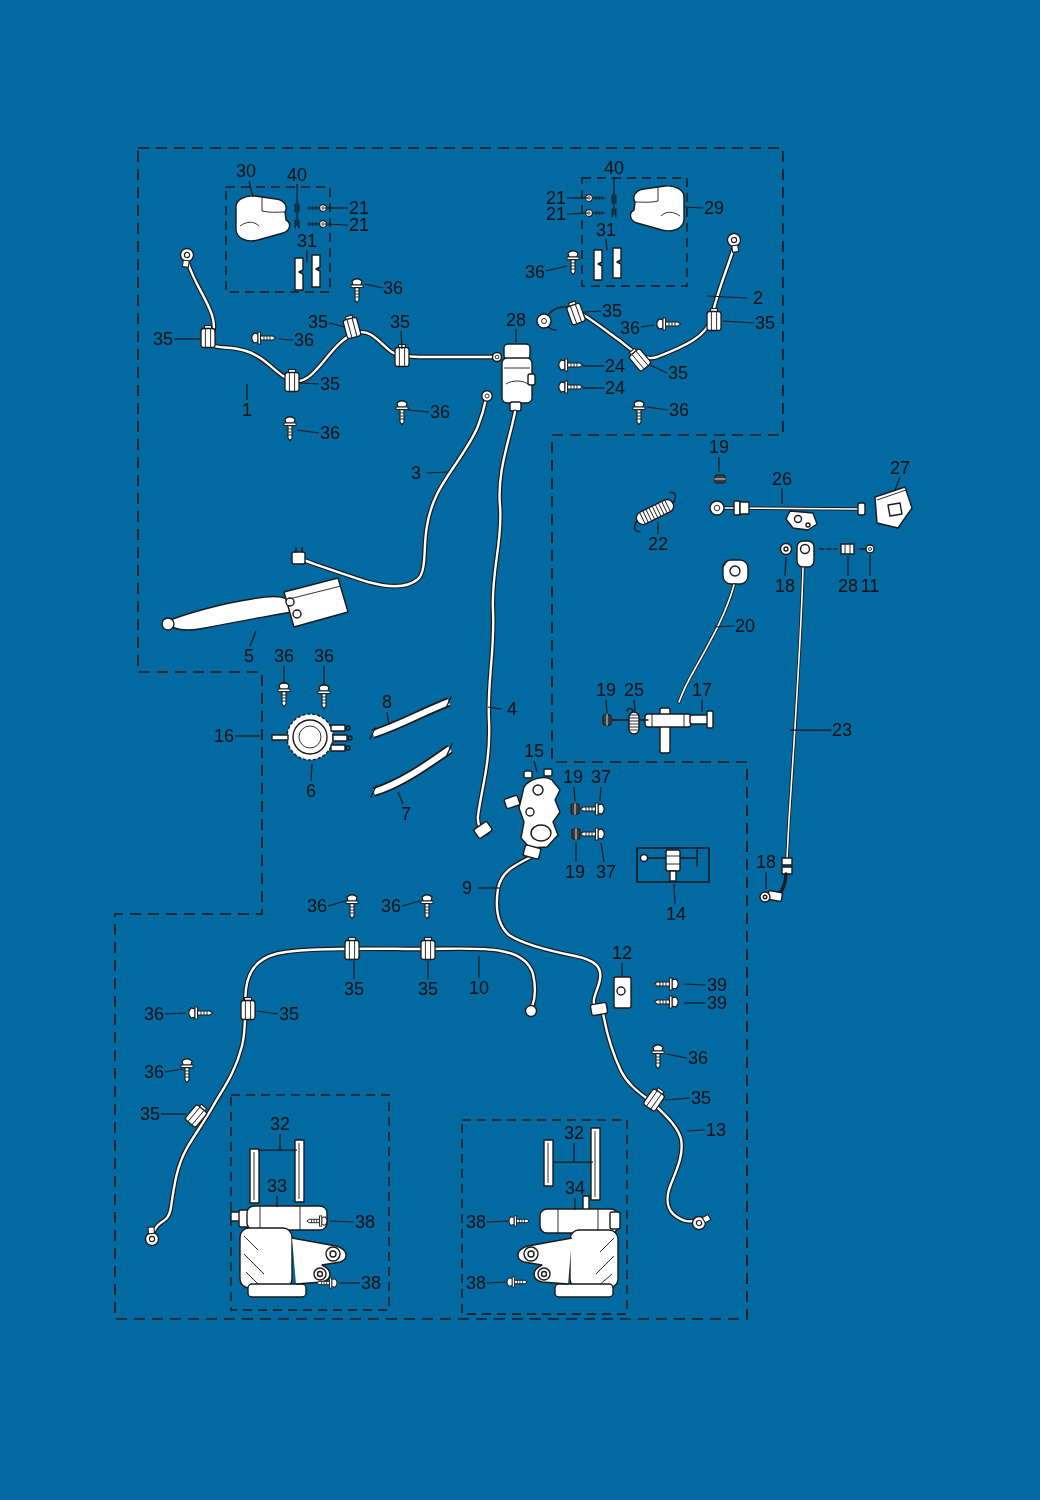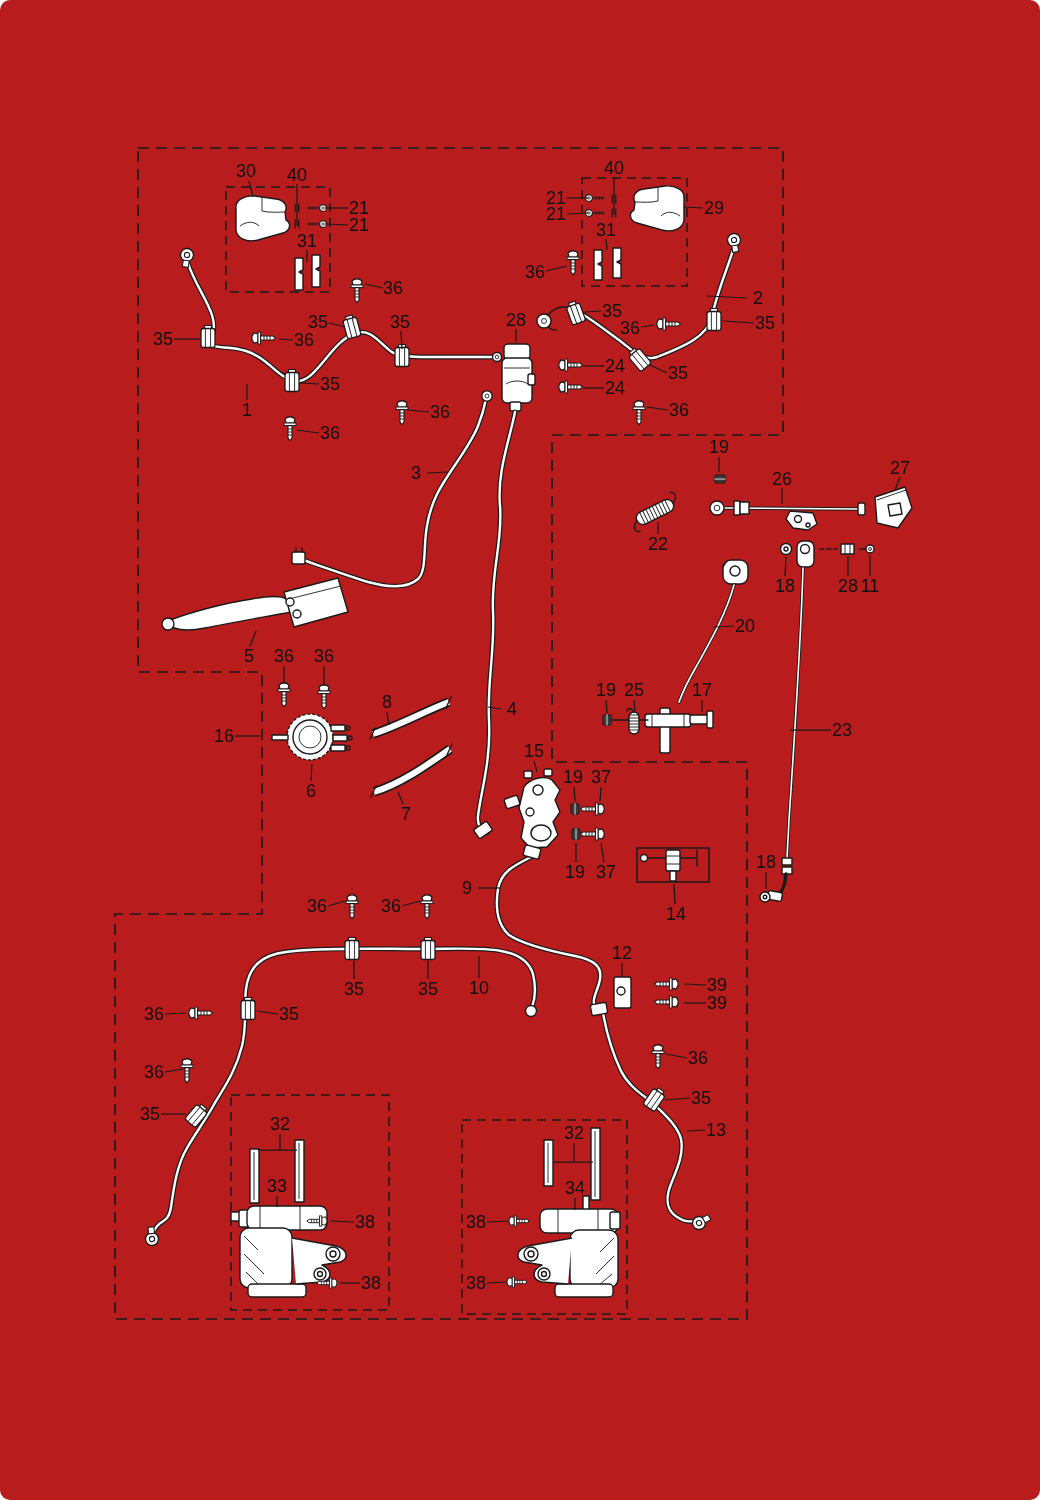--- a/index.html
+++ b/index.html
@@ -1,17 +1,17 @@
 <!DOCTYPE html>
 <html><head>
 <meta charset="utf-8">
 <style>
   html,body{margin:0;padding:0;background:#fff;}
-  .stage{position:relative;width:1040px;height:1500px;background:#b91c1c;overflow:hidden;
-         font-family:"Liberation Sans",sans-serif;border-radius:10px;}
+  .stage{position:relative;width:1040px;height:1500px;background:#0369a1;overflow:hidden;
+         font-family:"Liberation Sans",sans-serif;}
   svg{position:absolute;left:0;top:0;}
   .outer-dash{fill:none;stroke:#1a1a1a;stroke-width:1.7;stroke-dasharray:11 7;}
   .box-dash{fill:none;stroke:#1a1a1a;stroke-width:1.5;stroke-dasharray:9 6;}
   .box-solid{fill:none;stroke:#1a1a1a;stroke-width:1.5;}
   .tube{stroke:#1a1a1a;stroke-width:4.8;fill:none;stroke-linecap:round;}
   .tube-core{stroke:#fff;stroke-width:2.4;fill:none;stroke-linecap:round;}
   .pipe{stroke:#1a1a1a;stroke-width:3.4;fill:none;stroke-linecap:round;}
   .pipe-core{stroke:#fff;stroke-width:1.6;fill:none;stroke-linecap:round;}
   .band{stroke:#1a1a1a;stroke-width:9.5;fill:none;stroke-linecap:butt;}
   .band-core{stroke:#fff;stroke-width:6;fill:none;stroke-linecap:butt;}

